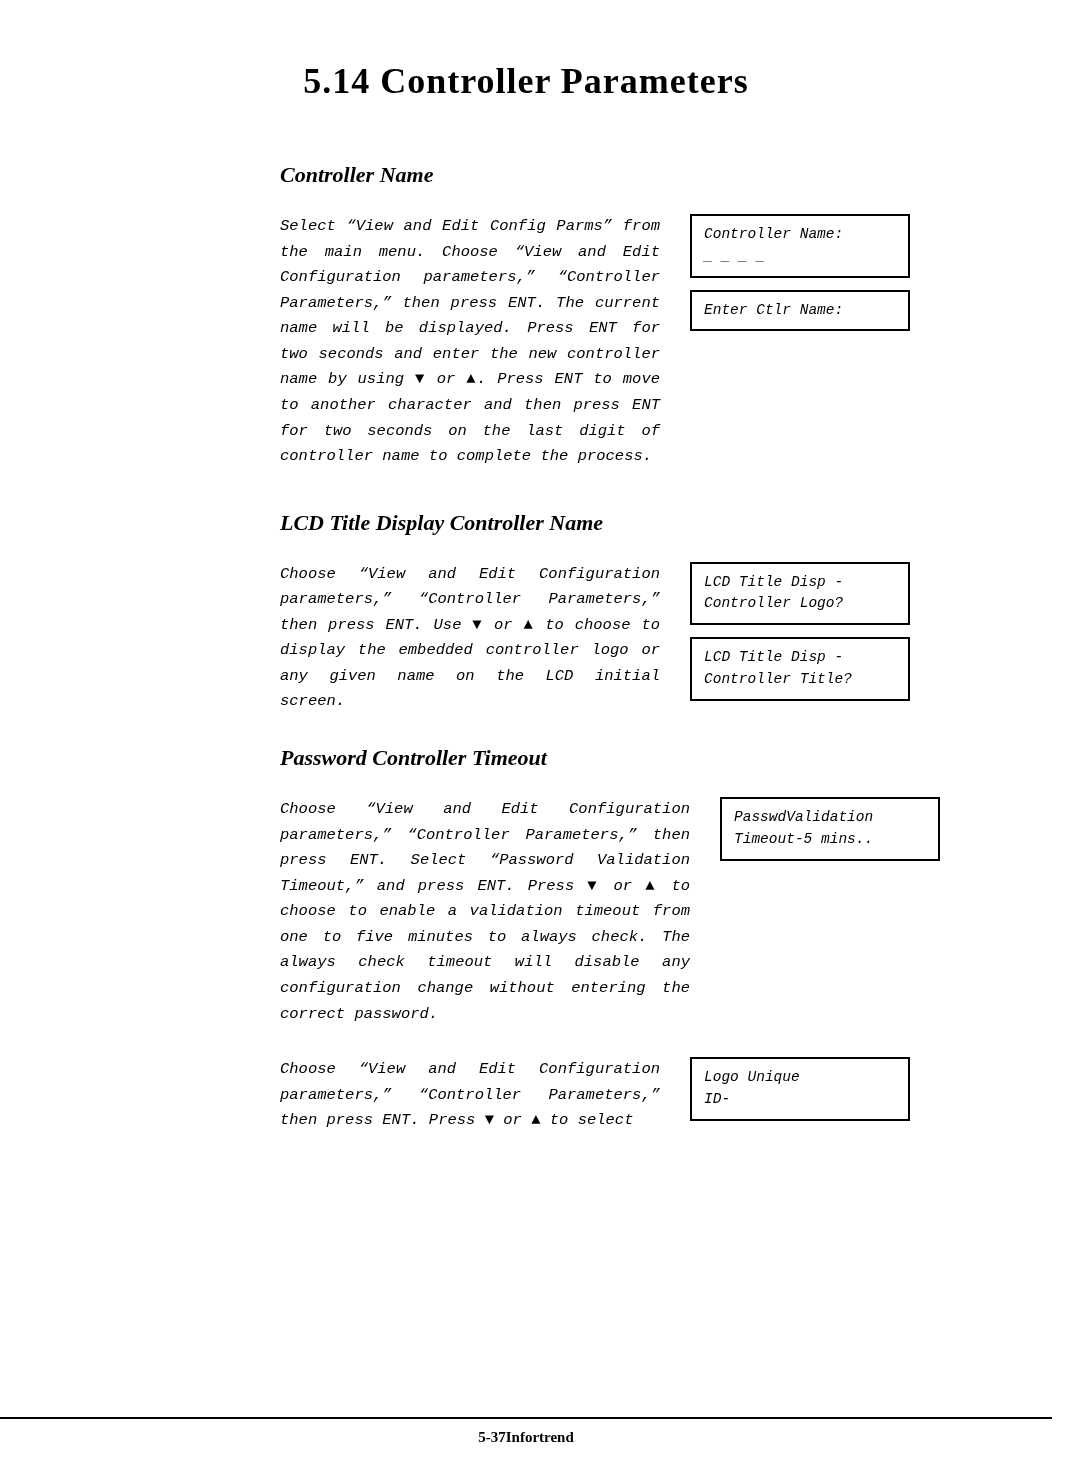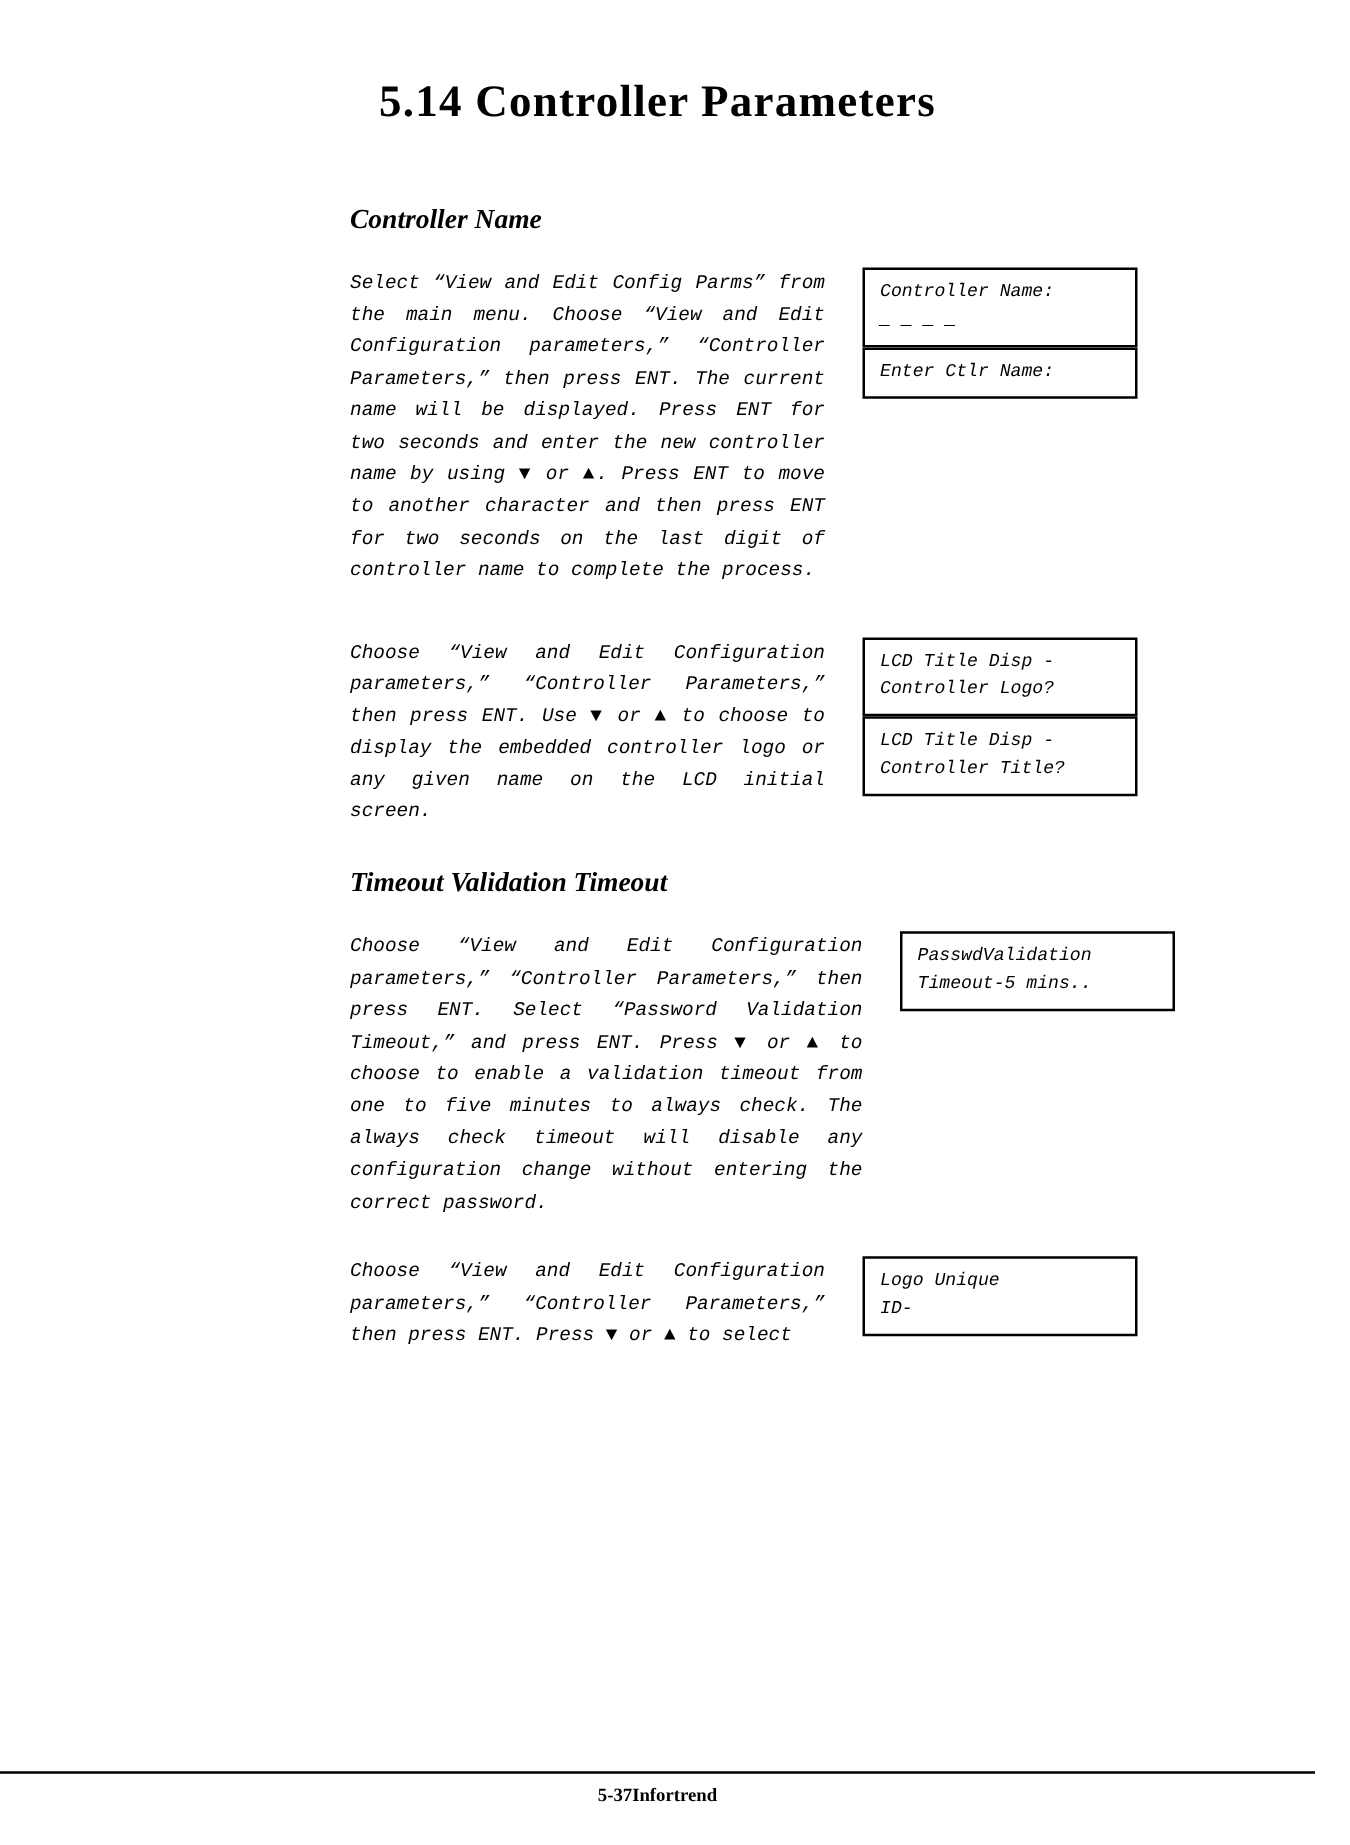--- a/index.html
+++ b/index.html
@@ -61,21 +61,21 @@
       max-width: 380px;
     }
 
     .section-text-wide {
       max-width: 410px;
     }
 
     .lcd-boxes {
       display: flex;
       flex-direction: column;
-      gap: 0;
+      gap: 12px;
       min-width: 220px;
     }
 
     .lcd-box {
       border: 2.5px solid #000000;
       padding: 8px 12px;
       font-family: Courier New, Courier, monospace;
       font-size: 14.5px;
       line-height: 1.5;
       background: #ffffff;
@@ -134,39 +134,40 @@
           <div class="lcd-box-line">_ _ _ _</div>
         </div>
         <div class="lcd-box">
           <div class="lcd-box-line">Enter Ctlr Name:</div>
         </div>
       </div>
     </div>
   </div>
 
   <div class="section section-divider">
+    <h2 class="section-heading">LCD Title Display Controller Name</h2>
     <div class="section-body">
       <div class="section-text">
         Choose “View and Edit Configuration parameters,” “Controller Parameters,” then press ENT. Use ▼ or ▲ to choose to display the embedded controller logo or any given name on the LCD initial screen.
       </div>
       <div class="lcd-boxes">
         <div class="lcd-box">
           <div class="lcd-box-line">LCD Title Disp -</div>
           <div class="lcd-box-line">Controller Logo?</div>
         </div>
         <div class="lcd-box">
           <div class="lcd-box-line">LCD Title Disp -</div>
           <div class="lcd-box-line">Controller Title?</div>
         </div>
       </div>
     </div>
   </div>
 
   <div class="section section-divider">
-    <h2 class="section-heading">Timeout Validation Timeout</h2>
+    <h2 class="section-heading">Password Controller Timeout</h2>
     <div class="section-body">
       <div class="section-text section-text-wide">
         Choose “View and Edit Configuration parameters,” “Controller Parameters,” then press ENT. Select “Password Validation Timeout,” and press ENT. Press ▼ or ▲ to choose to enable a validation timeout from one to five minutes to always check. The always check timeout will disable any configuration change without entering the correct password.
       </div>
       <div class="lcd-boxes">
         <div class="lcd-box">
           <div class="lcd-box-line">PasswdValidation</div>
           <div class="lcd-box-line">Timeout-5 mins..</div>
         </div>
       </div>

